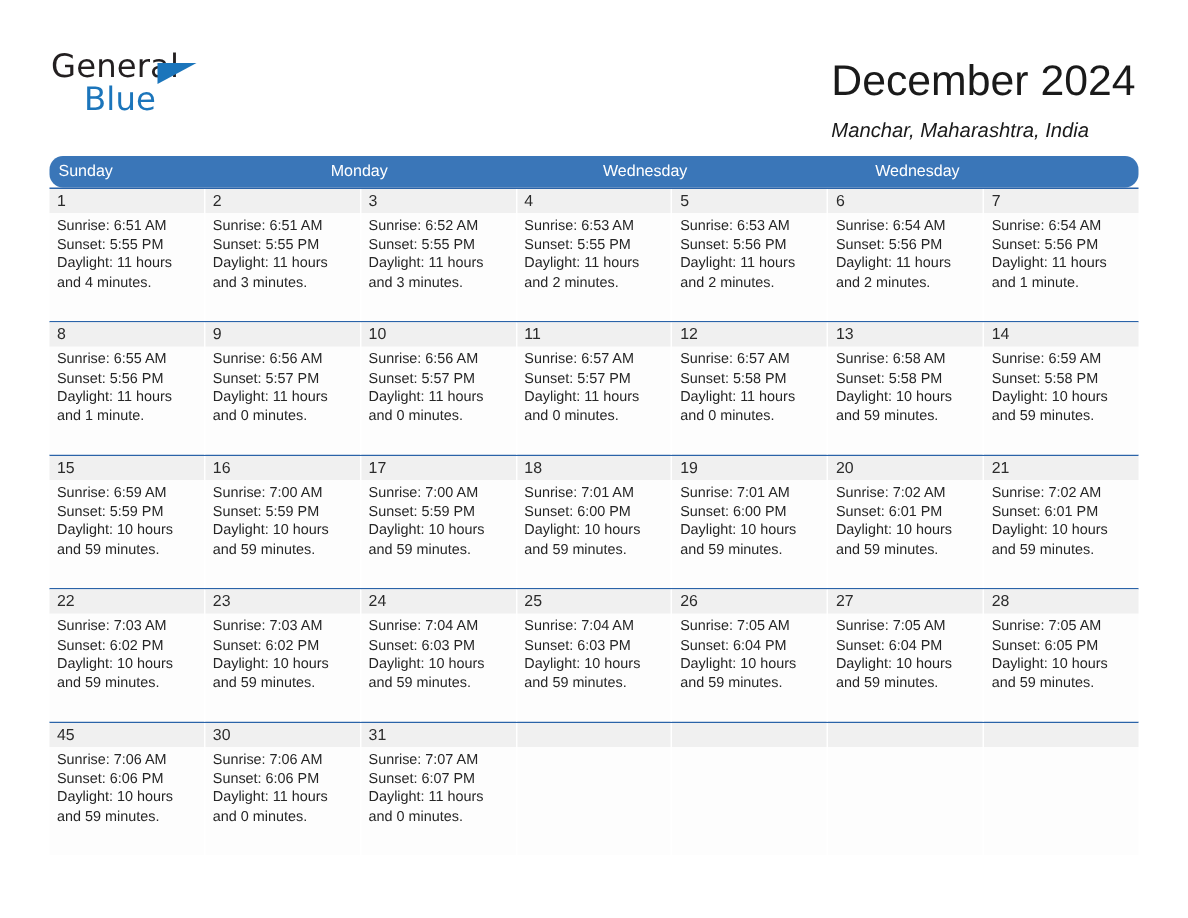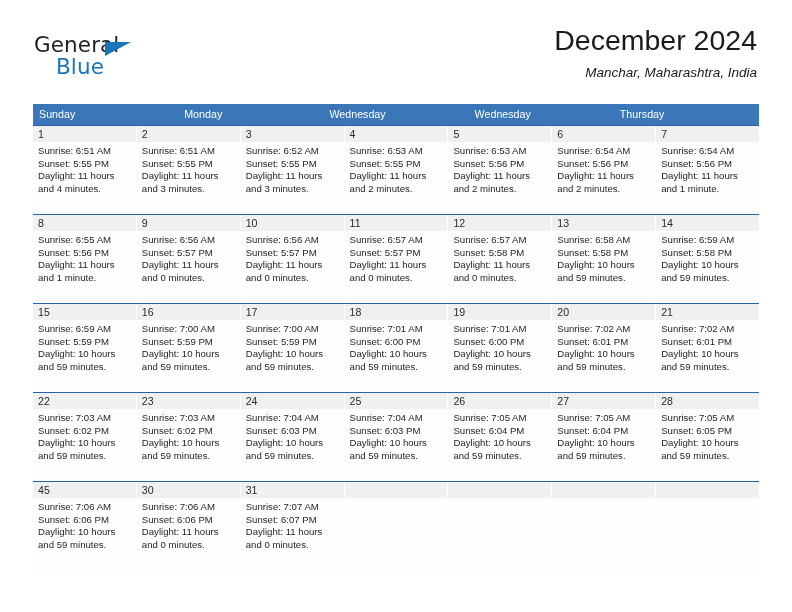--- a/index.html
+++ b/index.html
@@ -64,22 +64,22 @@
     top: 8px;
     width: 0;
     height: 0;
     border-left: 26px solid #1b75bb;
     border-bottom: 14px solid transparent;
   }
 
   .title-block {
     position: absolute;
     right: 35px;
-    top: 24px;
-    text-align: right;
+    top: 38px;
+    text-align: left;
   }
   .cal-title {
     font-size: 28.5px;
     color: #1a1a1a;
     line-height: 1.18;
     white-space: nowrap;
     font-weight: normal;
     margin: 0;
   }
   .cal-subtitle {
@@ -97,20 +97,21 @@
     left: 33px;
     top: 104px;
     width: 726px;
   }
 
   .weekdays {
     display: flex;
     width: 100%;
     background: #3a76b8;
     height: 21px;
+    border-radius: 9px;
   }
   .weekday {
     flex: 1 1 0;
     box-sizing: border-box;
     color: #ffffff;
     font-size: 10.7px;
     line-height: 21px;
     padding-left: 6px;
     white-space: nowrap;
     overflow: hidden;
@@ -179,21 +180,20 @@
 
   </div>
 
   <div class="calendar">
 
     <div class="weekdays">
       <div class="weekday">Sunday</div>
       <div class="weekday">Monday</div>
       <div class="weekday">Wednesday</div>
       <div class="weekday">Wednesday</div>
-      <div class="weekday">Thursday</div>
     </div>
 
     <div class="week">
       <div class="day">
         <div class="day-num">1</div>
         <div class="day-info">
           <div>Sunrise: 6:51 AM</div>
           <div>Sunset: 5:55 PM</div>
           <div>Daylight: 11 hours</div>
           <div>and 4 minutes.</div>

